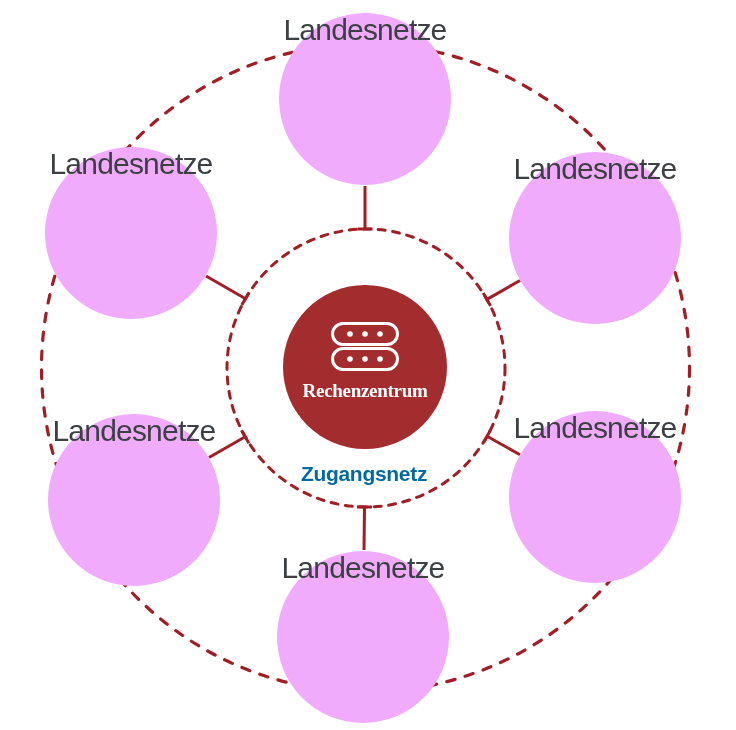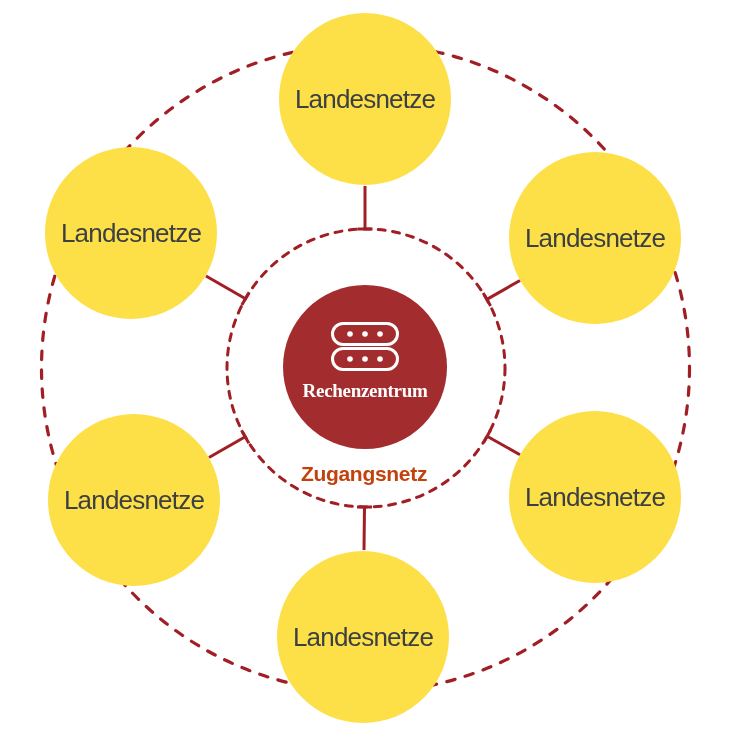--- a/index.html
+++ b/index.html
@@ -9,24 +9,24 @@
     background:#ffffff;
     font-family:"Liberation Sans", sans-serif;
     overflow:hidden;
   }
   svg.wires{position:absolute;left:0;top:0;width:736px;height:730px;}
 
   .node{
     position:absolute;
     width:172px;height:172px;
     border-radius:50%;
-    background:#fde047;
-    display:flex;align-items:center;justify-content:center;
+    background:#f0abfc;
+    display:flex;justify-content:center;
     color:#3C4043;
-    font-size:26px;
+    font-size:30px;
     letter-spacing:-0.8px;
     white-space:nowrap;
   }
   .node.pos-top{left:279px;top:13px;}
   .node.pos-upper-left{left:45px;top:147px;}
   .node.pos-upper-right{left:509px;top:152px;}
   .node.pos-lower-left{left:48px;top:414px;}
   .node.pos-lower-right{left:509px;top:411px;}
   .node.pos-bottom{left:277px;top:551px;}
 
@@ -51,21 +51,21 @@
     font-weight:bold;
     font-size:19px;
     letter-spacing:-0.3px;
     white-space:nowrap;
   }
   .ring-label{
     position:absolute;
     left:244px;top:462px;
     width:240px;
     text-align:center;
-    color:#c2410c;
+    color:#0369a1;
     font-weight:bold;
     font-size:21px;
     letter-spacing:-0.3px;
     white-space:nowrap;
   }
 </style>
 </head>
 <body>
 
 <div class="canvas">

